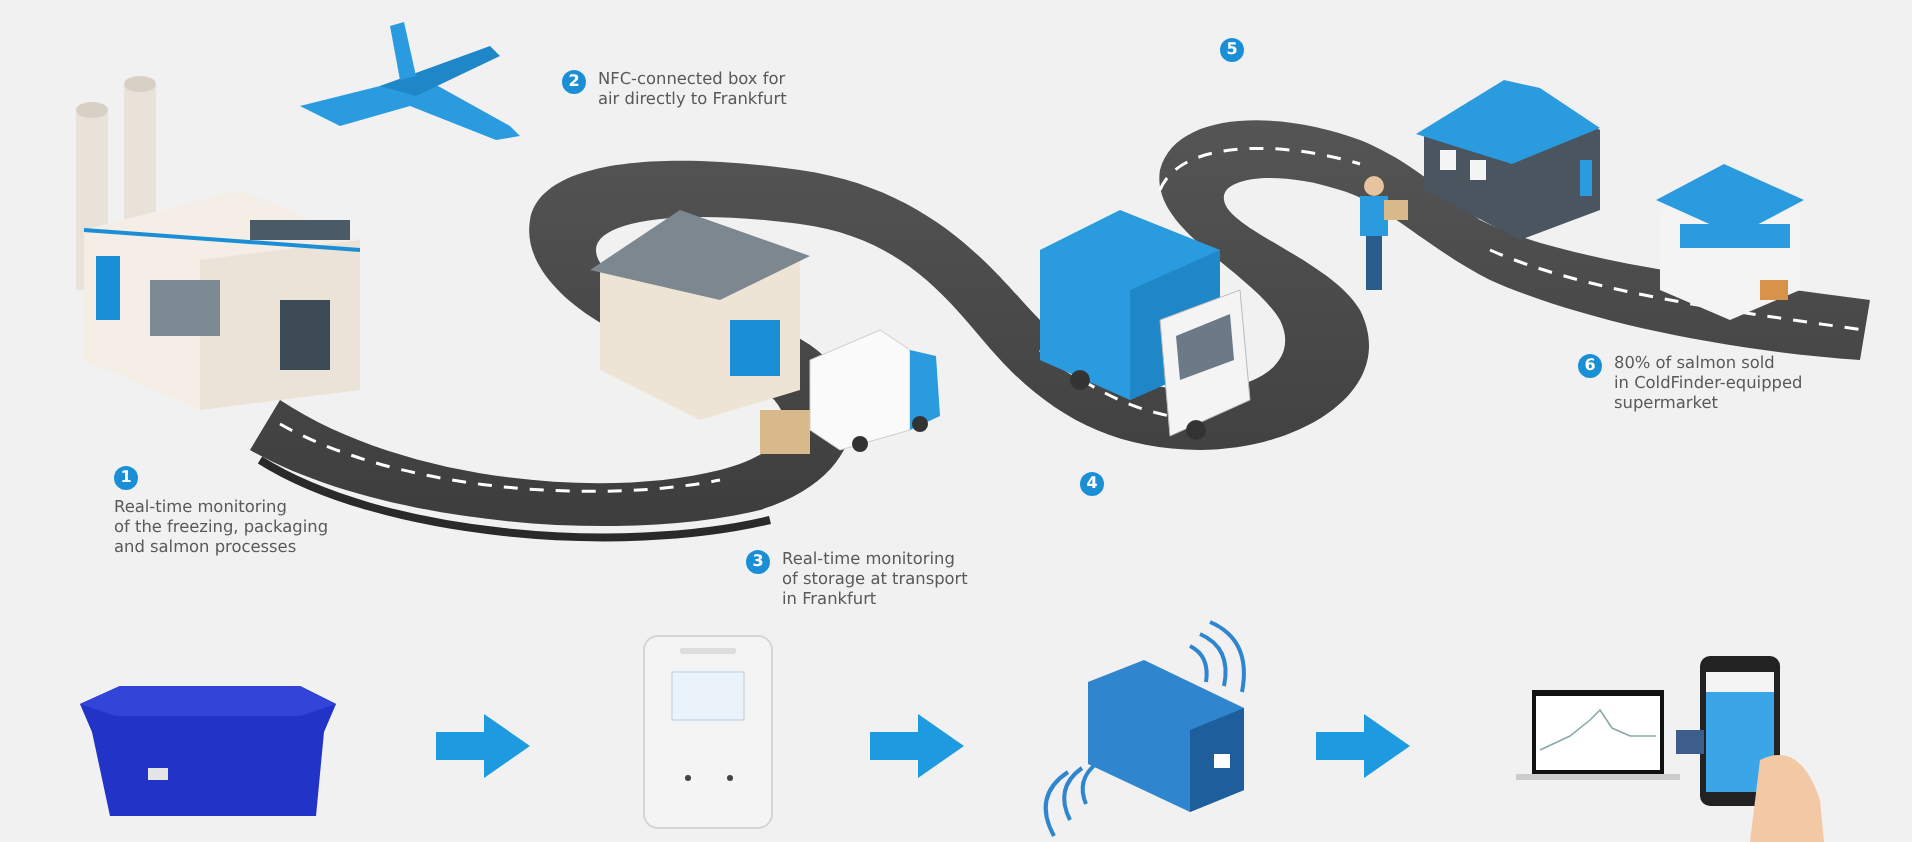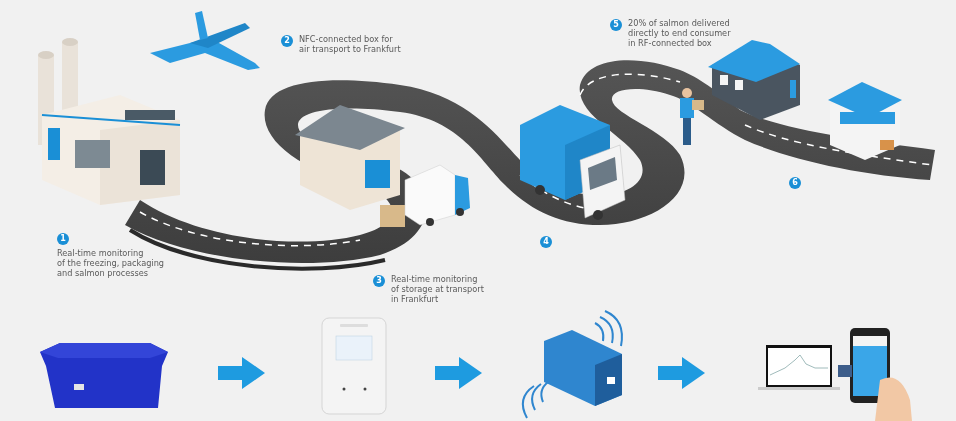--- a/index.html
+++ b/index.html
@@ -148,41 +148,41 @@
     <div>Real-time monitoring</div>
     <div>of the freezing, packaging</div>
     <div>and salmon processes</div>
   </div>
 </div>
 
 <div class="step inline" style="left:281px; top:34px;">
   <span class="badge">2</span>
   <div class="text">
     <div>NFC-connected box for</div>
-    <div>air transport to Frankfurt</div>
+    <div>air directly to Frankfurt</div>
   </div>
 </div>
 
 <div class="step inline" style="left:373px; top:274px;">
   <span class="badge">3</span>
   <div class="text">
     <div>Real-time monitoring</div>
     <div>of storage at transport</div>
     <div>in Frankfurt</div>
   </div>
 </div>
 
 <div class="step stack" style="left:540px; top:236px;">
   <span class="badge">4</span>
 </div>
 
 <div class="step inline" style="left:610px; top:18px;">
   <span class="badge">5</span>
-  <div class="text">
-    <div>20% of salmon delivered</div>
-    <div>directly to end consumer</div>
-    <div>in RF-connected box</div>
-  </div>
 </div>
 
 <div class="step inline" style="left:789px; top:176px;">
   <span class="badge">6</span>
+  <div class="text">
+    <div>80% of salmon sold</div>
+    <div>in ColdFinder-equipped</div>
+    <div>supermarket</div>
+  </div>
 </div>
 
 </body></html>

